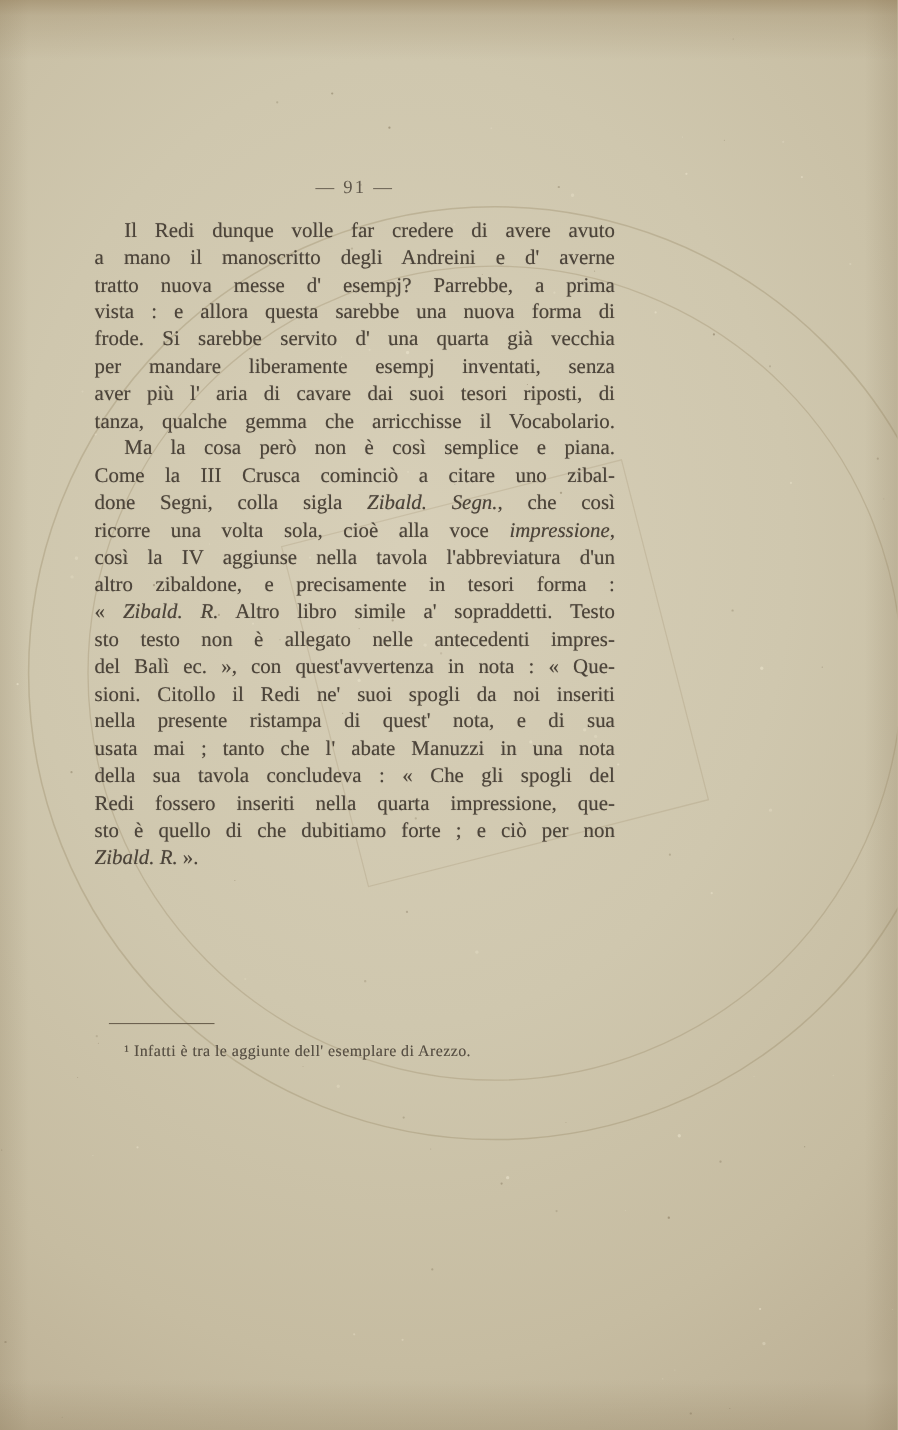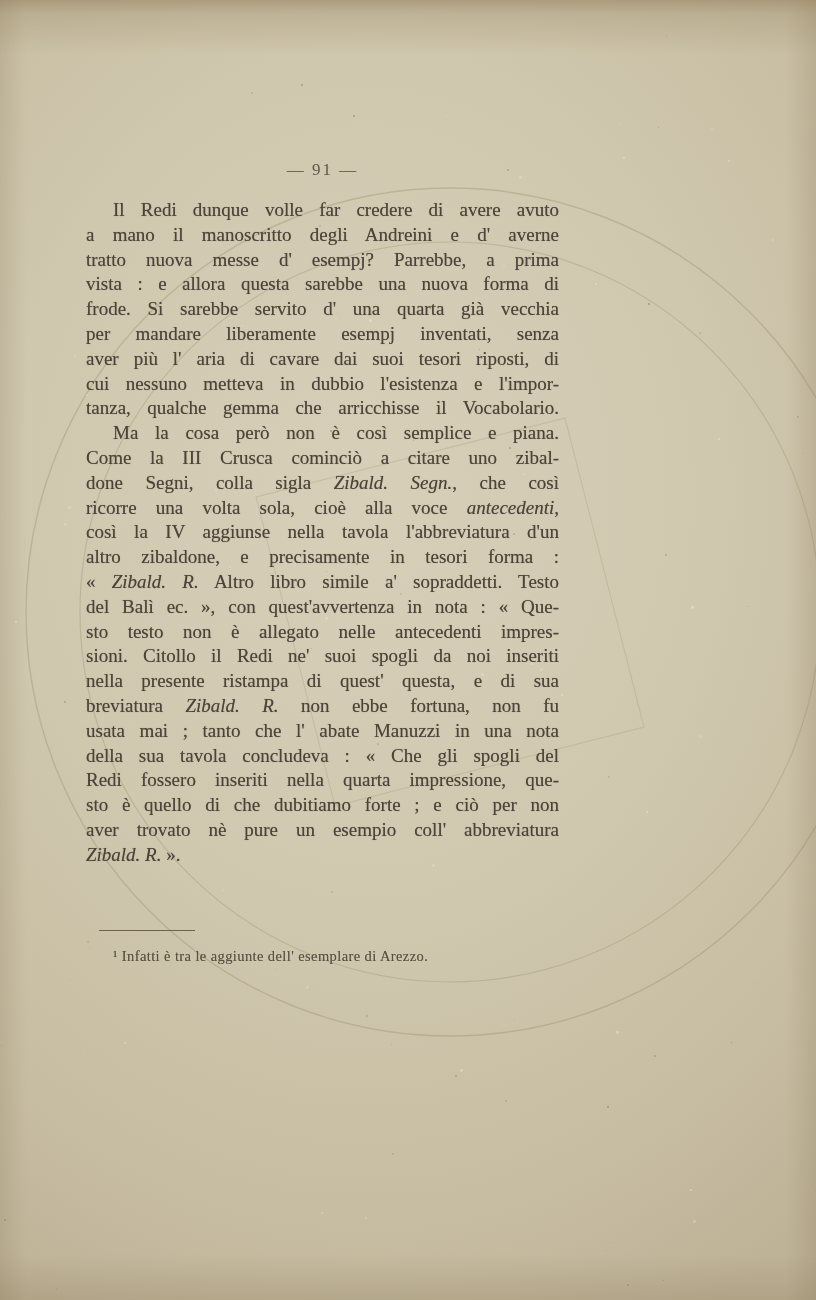--- a/index.html
+++ b/index.html
@@ -195,39 +195,36 @@
   <div class="page-number">— 91 —</div>
 
   <div class="page-text">
       <div class="line indent"><span>Il Redi dunque volle far credere di avere avuto</span></div>
       <div class="line"><span>a mano il manoscritto degli Andreini e d' averne</span></div>
       <div class="line"><span>tratto nuova messe d' esempj? Parrebbe, a prima</span></div>
       <div class="line"><span>vista : e allora questa sarebbe una nuova forma di</span></div>
       <div class="line"><span>frode. Si sarebbe servito d' una quarta già vecchia</span></div>
       <div class="line"><span>per mandare liberamente esempj inventati, senza</span></div>
       <div class="line"><span>aver più l' aria di cavare dai suoi tesori riposti, di</span></div>
-      <div class="line"><span>cui nessuno metteva in dubbio l'esistenza e l'impor-</span></div>
       <div class="line"><span>tanza, qualche gemma che arricchisse il Vocabolario.</span></div>
       <div class="line indent"><span>Ma la cosa però non è così semplice e piana.</span></div>
       <div class="line"><span>Come la III Crusca cominciò a citare uno zibal-</span></div>
       <div class="line"><span>done Segni, colla sigla </span><i>Zibald. Segn.</i><span>, che così</span></div>
-      <div class="line"><span>ricorre una volta sola, cioè alla voce </span><i>antecedenti</i><span>,</span></div>
+      <div class="line"><span>ricorre una volta sola, cioè alla voce </span><i>impressione</i><span>,</span></div>
       <div class="line"><span>così la IV aggiunse nella tavola l'abbreviatura d'un</span></div>
       <div class="line"><span>altro zibaldone, e precisamente in tesori forma :</span></div>
       <div class="line"><span>« </span><i>Zibald. R.</i><span> Altro libro simile a' sopraddetti. Testo</span></div>
+      <div class="line"><span>sto testo non è allegato nelle antecedenti impres-</span></div>
       <div class="line"><span>del Balì ec. », con quest'avvertenza in nota : « Que-</span></div>
-      <div class="line"><span>sto testo non è allegato nelle antecedenti impres-</span></div>
       <div class="line"><span>sioni. Citollo il Redi ne' suoi spogli da noi inseriti</span></div>
-      <div class="line"><span>nella presente ristampa di quest' questa, e di sua</span></div>
-      <div class="line"><span>breviatura </span><i>Zibald. R.</i><span> non ebbe fortuna, non fu</span></div>
+      <div class="line"><span>nella presente ristampa di quest' nota, e di sua</span></div>
       <div class="line"><span>usata mai ; tanto che l' abate Manuzzi in una nota</span></div>
       <div class="line"><span>della sua tavola concludeva : « Che gli spogli del</span></div>
       <div class="line"><span>Redi fossero inseriti nella quarta impressione, que-</span></div>
       <div class="line"><span>sto è quello di che dubitiamo forte ; e ciò per non</span></div>
-      <div class="line"><span>aver trovato nè pure un esempio coll' abbreviatura</span></div>
       <div class="line end"><span></span><i>Zibald. R.</i><span> ».</span></div>
     </div>
 
   <div class="footnote-rule"></div>
 
   <div class="footnote">¹ Infatti è tra le aggiunte dell' esemplare di Arezzo.</div>
 
 </div>
 
 </body></html>

